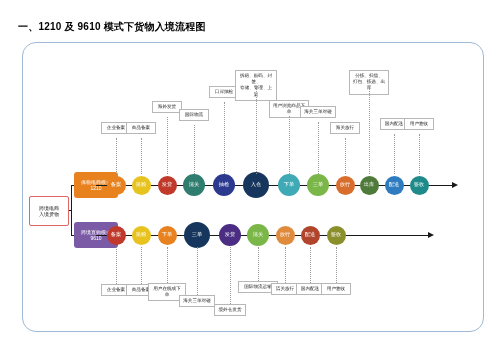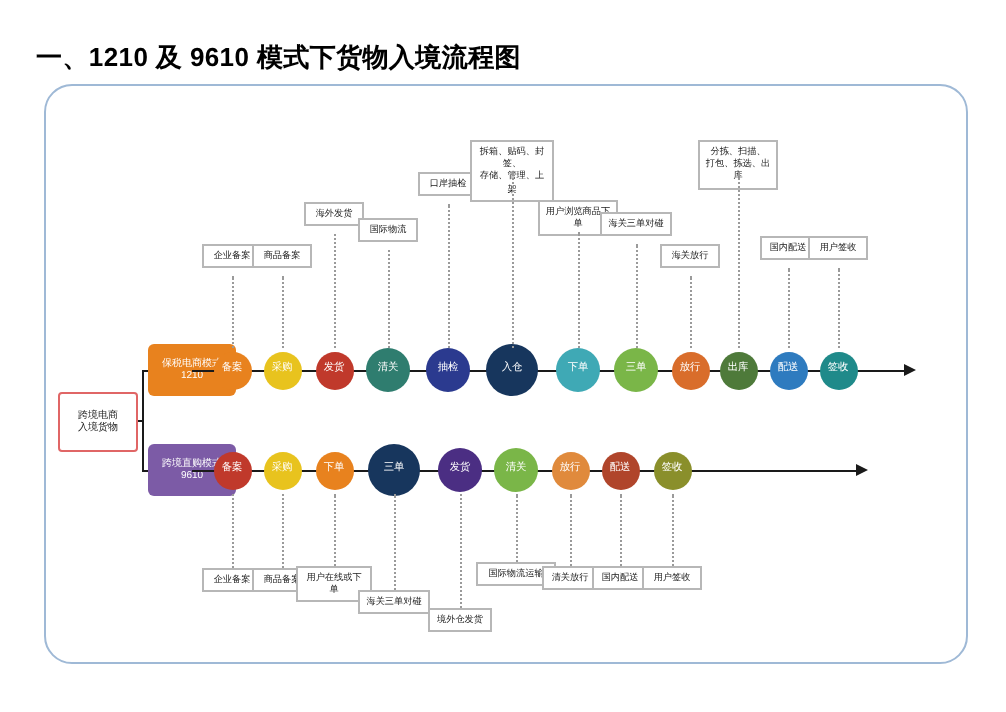--- a/index.html
+++ b/index.html
@@ -17,21 +17,21 @@
   #page {
     position: relative;
     width: 503px;
     height: 356px;
   }
   
   .doc-title {
     position: absolute;
     left: 18px;
     top: 20px;
-    font-size: 13px;
+    font-size: 10px;
     font-weight: bold;
     color: #000000;
     letter-spacing: 0.2px;
     white-space: nowrap;
   }
   
   .diagram-frame {
     position: absolute;
     left: 22px;
     top: 42px;

